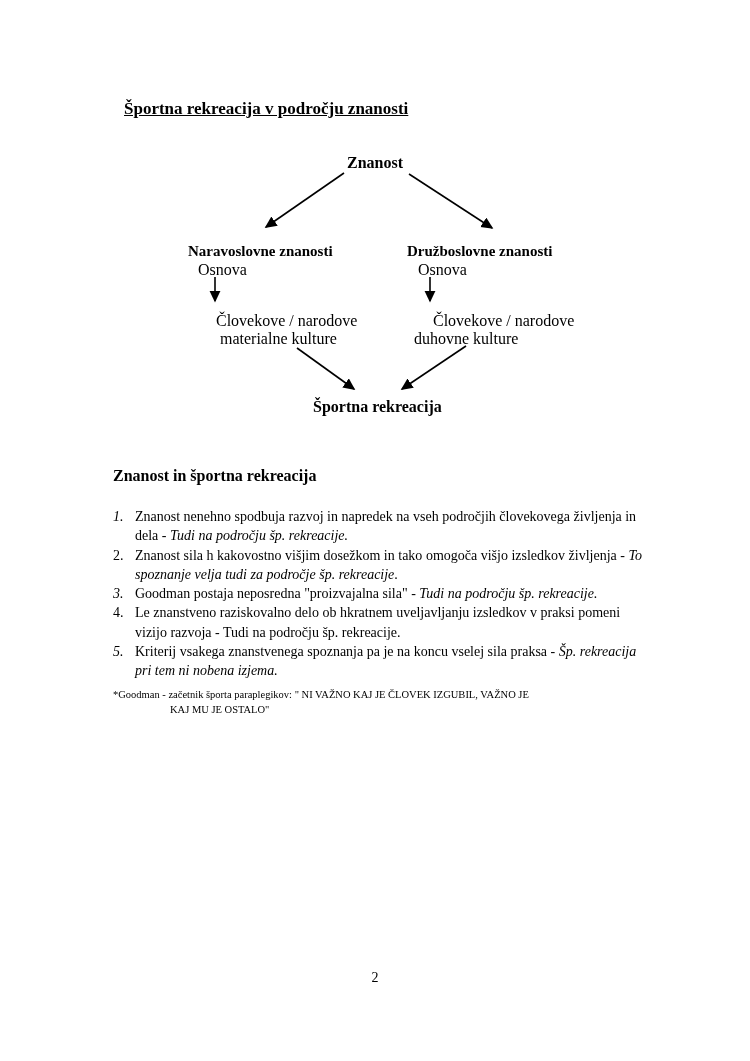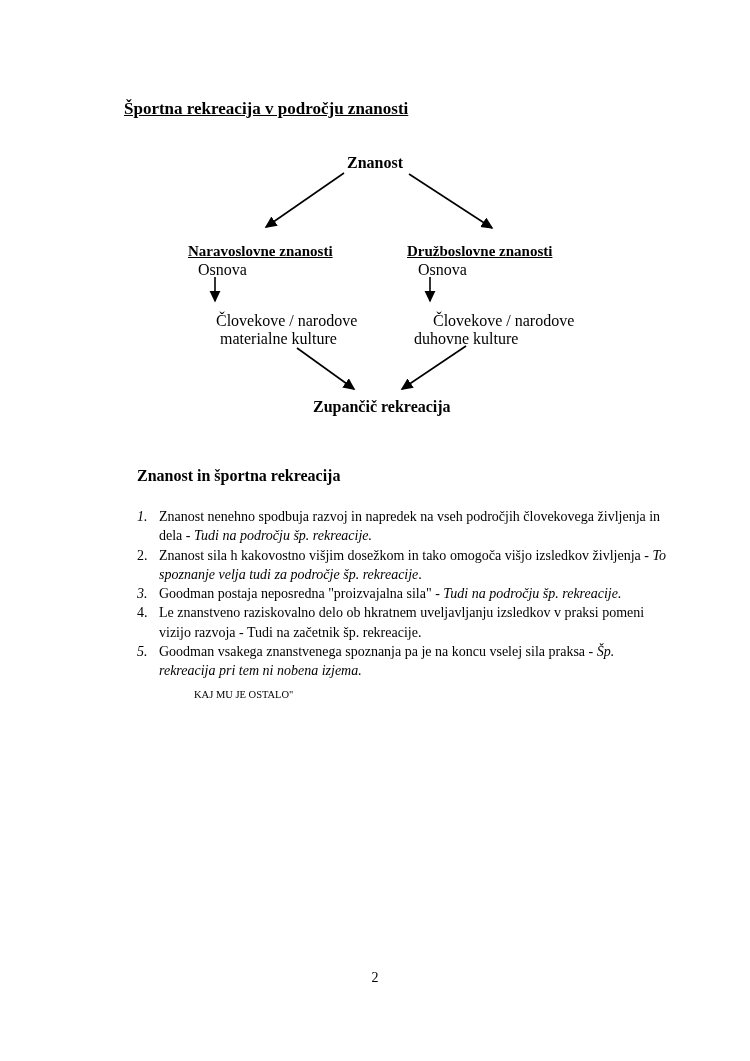--- a/index.html
+++ b/index.html
@@ -13,24 +13,24 @@
     text-align:center;font-size:13.5px;
   }
   .header sup{font-size:9px;}
   .title{
     position:absolute;left:113px;top:88px;margin:11px;
     font-size:17px;font-weight:bold;text-decoration:underline;
   }
   .arrows{position:absolute;left:0;top:0;pointer-events:none;}
   .lbl{position:absolute;font-size:16px;white-space:nowrap;line-height:1.2;}
   .lbl.b{font-weight:bold;font-size:16px;}
-  .lbl.bu{font-weight:bold;font-size:15px;text-decoration:underline;}
+  .lbl.bu{font-weight:bold;font-size:15px;}
   .u{}
   .i{font-style:italic;}
-  .content{position:absolute;left:113px;top:466px;width:532px;margin-left:24px;}
+  .content{position:absolute;left:113px;top:466px;width:532px;}
   .content h2{margin:0;font-size:16px;font-weight:bold;line-height:19px;}
   .list{margin-top:22px;font-size:14px;line-height:19.3px;}
   .list-item{display:flex;}
   .list-item .num{flex:0 0 22px;}
   .list-item .num.i{font-style:italic;}
   .list-item .txt{flex:1;}
   .footnote{margin-top:6px;font-size:10.5px;line-height:15px;}
   .footnote .fn2{padding-left:57px;}
   .pageno{
     position:absolute;top:970px;left:0;width:100%;
@@ -64,45 +64,46 @@
   <div class="lbl bu" style="left:188px;top:242px">Naravoslovne znanosti</div>
   <div class="lbl" style="left:198px;top:260px">Osnova</div>
   <div class="lbl" style="left:216px;top:311px">Človekove / narodove</div>
   <div class="lbl" style="left:220px;top:329px"><span class="u">materialne</span><span> kulture</span></div>
 
   <div class="lbl bu" style="left:407px;top:242px">Družboslovne znanosti</div>
   <div class="lbl" style="left:418px;top:260px">Osnova</div>
   <div class="lbl" style="left:433px;top:311px">Človekove / narodove</div>
   <div class="lbl" style="left:414px;top:329px"><span class="u">duhovne</span><span> kulture</span></div>
 
-  <div class="lbl b" style="left:313px;top:397px">Zupančič rekreacija</div>
+  <div class="lbl b" style="left:313px;top:397px">Športna rekreacija</div>
 
   <div class="content">
     <h2>Znanost in športna rekreacija</h2>
     <div class="list" id="numbered-list">
         <div class="list-item">
           <span class="num i">1.</span>
           <span class="txt"><span>Znanost nenehno </span><span class="u">spodbuja razvoj</span><span> in napredek na vseh področjih človekovega življenja in dela - </span><span class="i">Tudi na področju šp. rekreacije.</span></span>
         </div>
         <div class="list-item">
           <span class="num">2.</span>
           <span class="txt"><span>Znanost sila h kakovostno višjim dosežkom in tako </span><span class="u">omogoča višjo izsledkov življenja</span><span> - </span><span class="i">To spoznanje velja tudi za področje šp. rekreacije</span><span>.</span></span>
         </div>
         <div class="list-item">
           <span class="num i">3.</span>
           <span class="txt"><span>Goodman postaja </span><span class="u">neposredna "proizvajalna sila"</span><span> - </span><span class="i">Tudi na področju šp. rekreacije.</span></span>
         </div>
         <div class="list-item">
           <span class="num">4.</span>
-          <span class="txt"><span>Le znanstveno raziskovalno delo ob hkratnem uveljavljanju izsledkov v praksi </span><span class="u">pomeni vizijo razvoja</span><span> - Tudi na začetnik šp. rekreacije.</span></span>
+          <span class="txt"><span>Le znanstveno raziskovalno delo ob hkratnem uveljavljanju izsledkov v praksi </span><span class="u">pomeni vizijo razvoja</span><span> - Tudi na področju šp. rekreacije.</span></span>
         </div>
         <div class="list-item">
           <span class="num i">5.</span>
-          <span class="txt"><span class="u">Goodman</span><span> vsakega znanstvenega spoznanja pa je na koncu </span><span class="u">vselej sila praksa</span><span> - </span><span class="i">Šp. rekreacija pri tem ni nobena izjema.</span></span>
+          <span class="txt"><span class="u">Kriterij</span><span> vsakega znanstvenega spoznanja pa je na koncu </span><span class="u">vselej sila praksa</span><span> - </span><span class="i">Šp. rekreacija pri tem ni nobena izjema.</span></span>
         </div>
       </div>
     <div class="footnote">
+      <div>*Goodman - začetnik športa paraplegikov: " NI VAŽNO KAJ JE ČLOVEK IZGUBIL, VAŽNO JE</div>
       <div class="fn2">KAJ MU JE OSTALO"</div>
     </div>
   </div>
 
   <div class="pageno">2</div>
 </div>
 
 </body></html>

